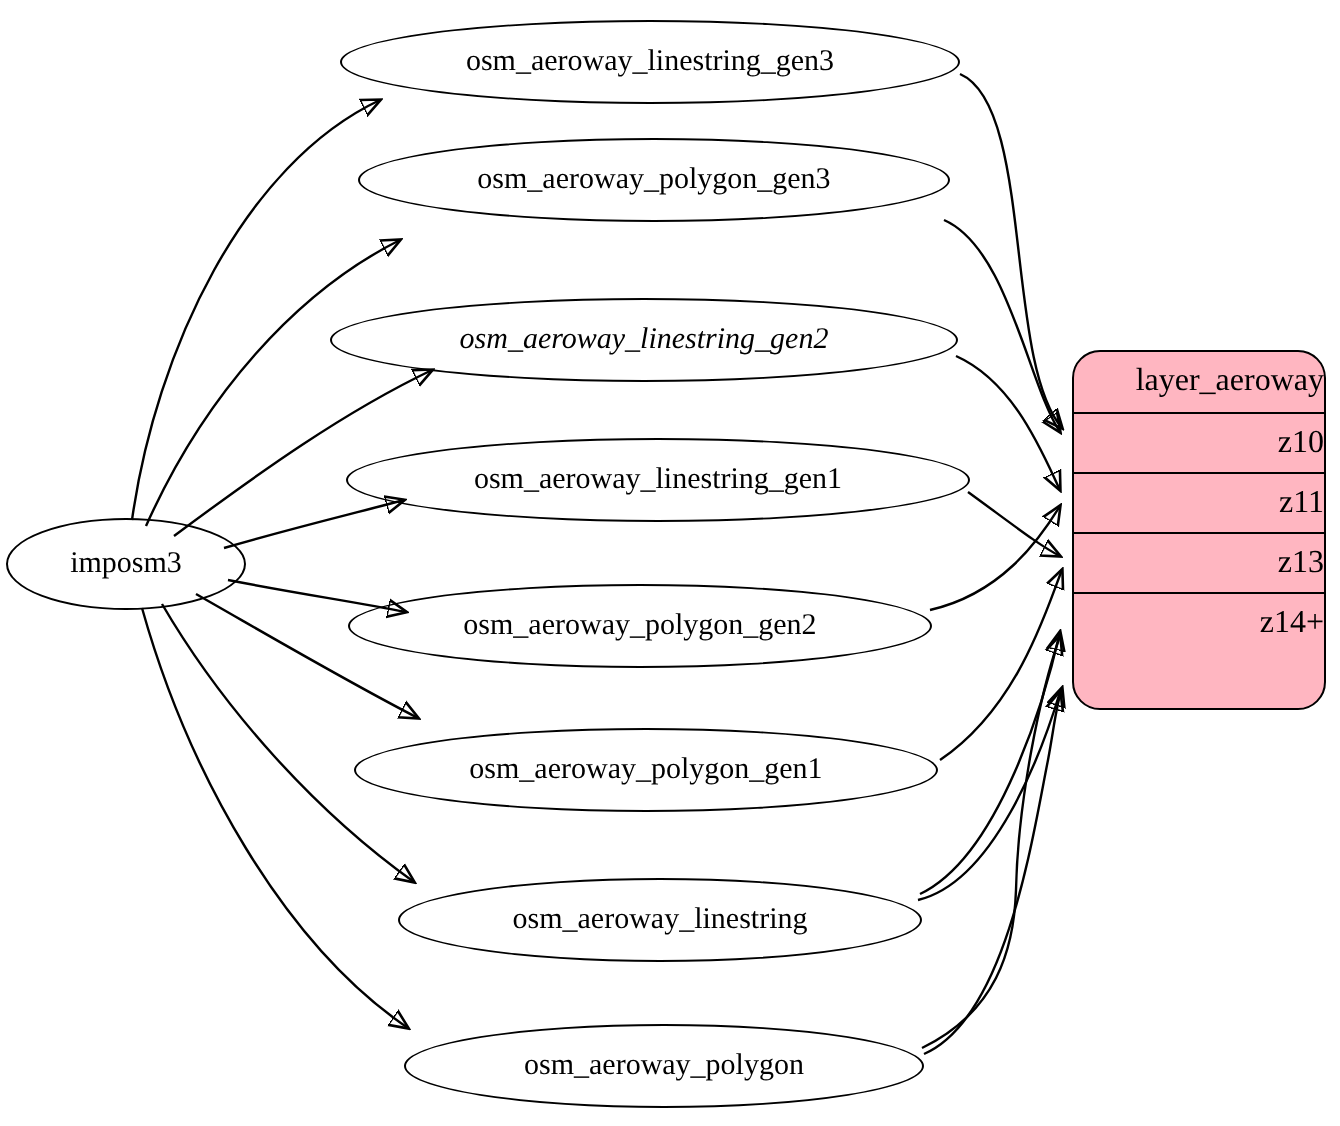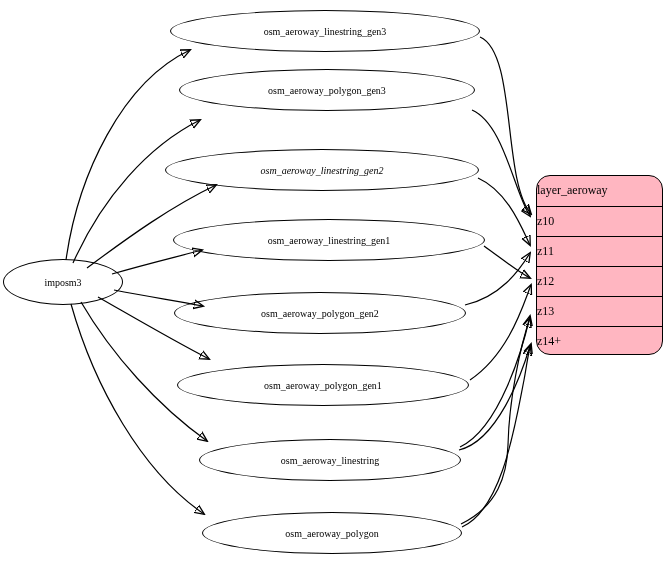--- a/index.html
+++ b/index.html
@@ -3,29 +3,29 @@
 <meta charset="utf-8">
 <style>
   html,body{margin:0;padding:0;background:#ffffff;}
   .canvas{
     position:relative;width:670px;height:563px;background:#ffffff;overflow:hidden;
     font-family:"Liberation Serif","DejaVu Serif",serif;color:#000;
   }
   .node-ellipse{
     position:absolute;border:1.3px solid #000;border-radius:50%;
     background:#ffffff;display:flex;align-items:center;justify-content:center;
-    font-size:10px;white-space:nowrap;z-index:2;box-sizing:border-box;
+    font-size:15px;white-space:nowrap;z-index:2;box-sizing:border-box;
   }
   .record-table{
     position:absolute;left:536px;top:175px;width:127px;height:180px;
     background:#ffb6c1;border:1.5px solid #000;border-radius:14px;
     overflow:hidden;z-index:2;box-sizing:border-box;
   }
   .record-row{
-    height:30px;line-height:29px;text-align:left;font-size:12px;
+    height:30px;line-height:29px;text-align:right;font-size:16px;
     box-sizing:border-box;
     font-family:Liberation Serif, serif;
   }
   .record-row + .record-row{border-top:1.4px solid #000;}
   svg.edges{position:absolute;left:0;top:0;z-index:3;pointer-events:none;}
   svg.edges path{fill:none;stroke:#000;stroke-width:1.2;}
 </style>
 </head>
 <body>
 
@@ -85,18 +85,17 @@
     <span>osm_aeroway_polygon</span>
   </div>
   <div class="node-ellipse" style="left:199px;top:439px;width:262px;height:42px;">
     <span>osm_aeroway_linestring</span>
   </div>
 
   <div class="record-table">
     <div class="record-row">layer_aeroway</div>
     <div class="record-row">z10</div>
     <div class="record-row">z11</div>
-    <div class="record-row">z12</div>
     <div class="record-row">z13</div>
     <div class="record-row">z14+</div>
   </div>
 
 </div>
 
 </body></html>

